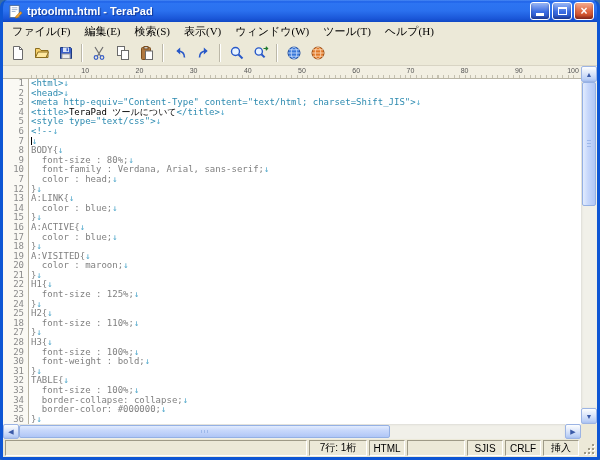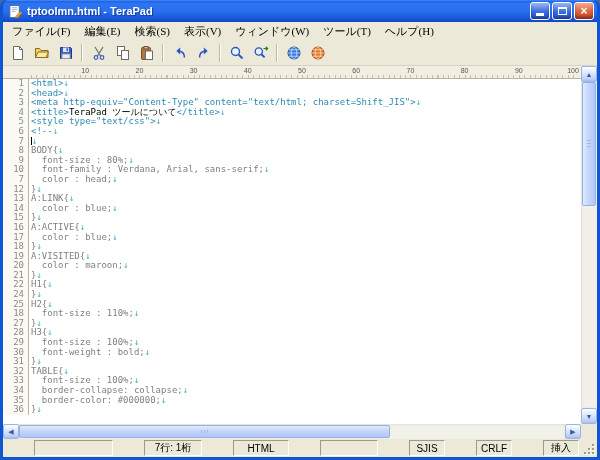--- a/index.html
+++ b/index.html
@@ -121,25 +121,25 @@
   .sb-corner { width: 16px; flex: 0 0 16px; background: #ece9d8; }
   
   .statusbar {
     height: 18px; flex: 0 0 18px;
     display: flex; align-items: stretch; gap: 2px;
     background: #ece9d8; padding: 1px 1px 1px 2px; font-size: 10px; color: #000;
   }
   .seg {
     border: 1px solid; border-color: #9e9a87 #ffffff #ffffff #9e9a87;
     display: flex; align-items: center; justify-content: center;
-    padding: 0 17px; white-space: nowrap; overflow: hidden; margin-left: 29px;
+    padding: 0 17px; white-space: nowrap; overflow: hidden;
   }
   .seg-msg { flex: 1; justify-content: flex-start; }
   .seg-pos { width: 58px; }
-  .seg-type { width: 56px; }
+  .seg-type { width: 36px; }
   .seg-spare { width: 58px; }
   .seg-enc { width: 32px; }
   .seg-eol { width: 36px; }
   .seg-ins { width: 34px; }
   .grip { width: 15px; display: flex; align-items: flex-end; justify-content: flex-end; }
 </style>
 </head>
 <body>
 
 <div class="window">
@@ -381,20 +381,24 @@
             <span class="ln">20</span>
             <span class="tx"><span class="c-comment">  color : maroon;</span><span class="eol">↓</span></span>
           </div>
           <div class="ed-row">
             <span class="ln">21</span>
             <span class="tx"><span class="c-comment">}</span><span class="eol">↓</span></span>
           </div>
           <div class="ed-row">
             <span class="ln">22</span>
             <span class="tx"><span class="c-comment">H1{</span><span class="eol">↓</span></span>
+          </div>
+          <div class="ed-row">
+            <span class="ln">23</span>
+            <span class="tx"><span class="c-comment">  font-size : 125%;</span><span class="eol">↓</span></span>
           </div>
           <div class="ed-row">
             <span class="ln">24</span>
             <span class="tx"><span class="c-comment">}</span><span class="eol">↓</span></span>
           </div>
           <div class="ed-row">
             <span class="ln">25</span>
             <span class="tx"><span class="c-comment">H2{</span><span class="eol">↓</span></span>
           </div>
           <div class="ed-row">

